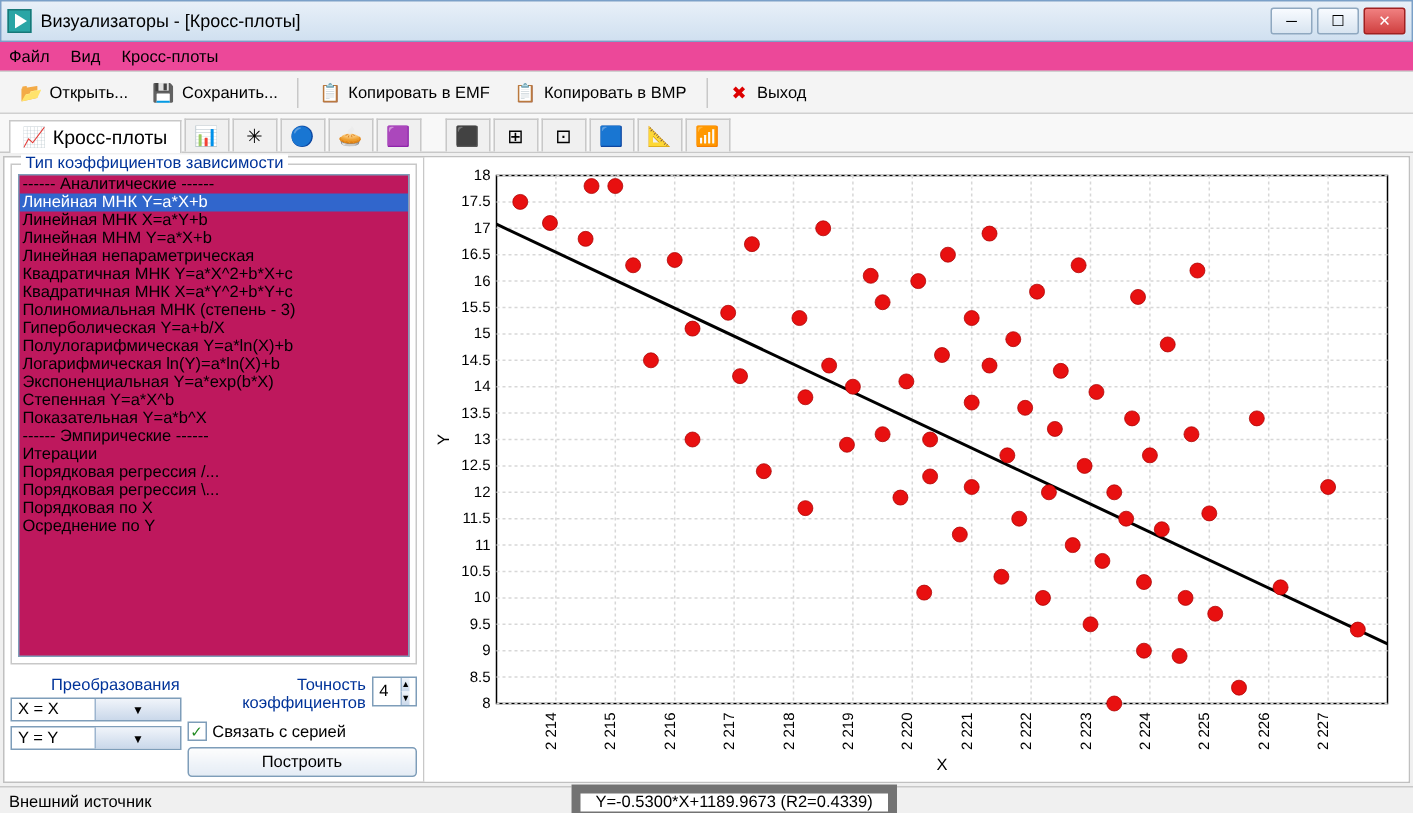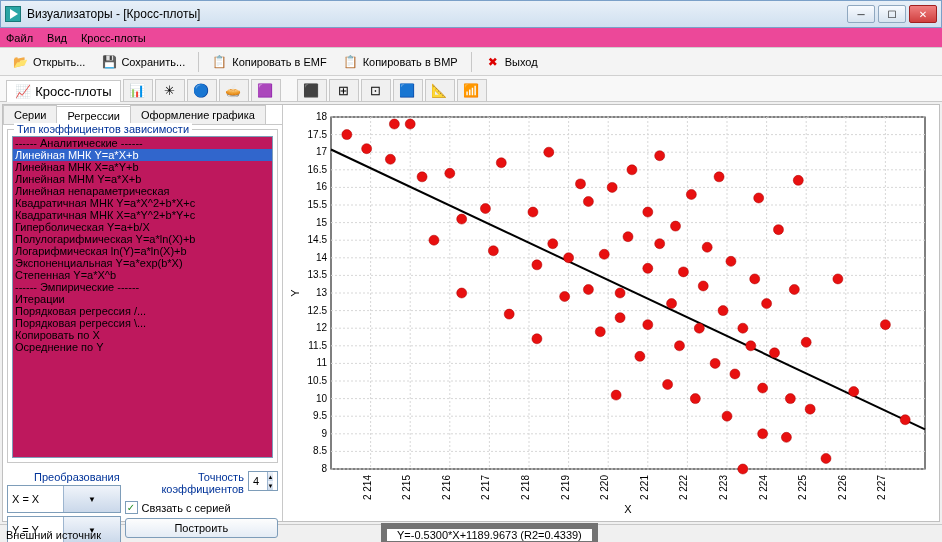--- a/index.html
+++ b/index.html
@@ -169,21 +169,21 @@
   .bottom-controls {
     display: flex;
     gap: 4px;
     padding: 4px;
   }
   .bottom-left, .bottom-right { flex: 1; }
   .lblrow { margin-bottom: 2px; color: #003399; padding-left: 27px; }
   .combo {
     display: flex;
     border: 1px solid #7e9db9;
-    height: 28px;
+    height: 16px;
     background: #fff;
     align-items: center;
     margin-bottom: 3px;
   }
   .combo span { flex: 1; padding: 0 4px; }
   .combo .dd {
     width: 16px; height: 100%;
     background: linear-gradient(#f0f4fa,#cad8ea);
     border-left: 1px solid #9db5cf;
     display: inline-flex;
@@ -317,45 +317,42 @@
   <span class="tabicon">⊞</span>
   <span class="tabicon">⊡</span>
   <span class="tabicon">🟦</span>
   <span class="tabicon">📐</span>
   <span class="tabicon">📶</span>
 </div>
 
 <div class="main">
 
   <div class="leftpanel">
-    <div class="subtabs">
-      <span class="subtab">Серии</span>
-      <span class="subtab active">Регрессии</span>
-      <span class="subtab">Оформление графика</span>
-    </div>
     <div class="groupbox">
       <span class="legend">Тип коэффициентов зависимости</span>
       <div class="listbox" id="reg-list">
           <div class="listitem">------ Аналитические ------</div>
           <div class="listitem selected">Линейная МНК Y=a*X+b</div>
           <div class="listitem">Линейная МНК X=a*Y+b</div>
           <div class="listitem">Линейная МНМ Y=a*X+b</div>
           <div class="listitem">Линейная непараметрическая</div>
           <div class="listitem">Квадратичная МНК Y=a*X^2+b*X+c</div>
           <div class="listitem">Квадратичная МНК X=a*Y^2+b*Y+c</div>
+          <div class="listitem">Полиномиальная МНК (степень - 3)</div>
           <div class="listitem">Гиперболическая Y=a+b/X</div>
           <div class="listitem">Полулогарифмическая Y=a*ln(X)+b</div>
           <div class="listitem">Логарифмическая ln(Y)=a*ln(X)+b</div>
           <div class="listitem">Экспоненциальная Y=a*exp(b*X)</div>
           <div class="listitem">Степенная Y=a*X^b</div>
+          <div class="listitem">Показательная Y=a*b^X</div>
           <div class="listitem">------ Эмпирические ------</div>
           <div class="listitem">Итерации</div>
           <div class="listitem">Порядковая регрессия /...</div>
           <div class="listitem">Порядковая регрессия \...</div>
-          <div class="listitem">Копировать по X</div>
+          <div class="listitem">Порядковая по X</div>
           <div class="listitem">Осреднение по Y</div>
         </div>
     </div>
     <div class="bottom-controls">
       <div class="bottom-left">
         <div class="lblrow">Преобразования</div>
         <div class="combo">
           <span>X = X</span>
           <span class="dd">▼</span>
         </div>

